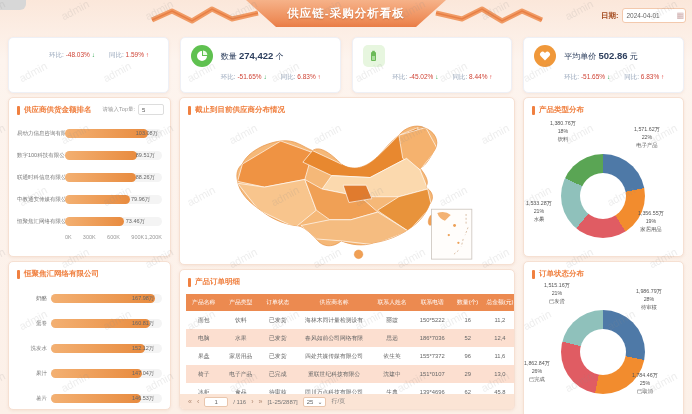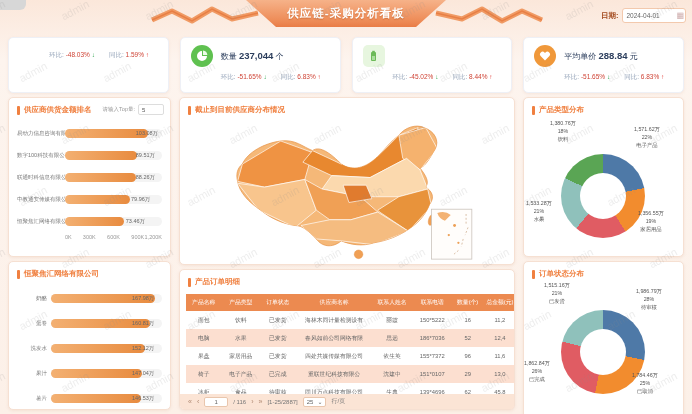--- a/index.html
+++ b/index.html
@@ -129,21 +129,21 @@
       </div>
     </div>
     <div class="kpi">
       <div class="row1">
         <span class="ic" style="background:#5fc150">
           <svg width="12" height="12" viewBox="0 0 12 12">
               <path d="M6 1a5 5 0 1 0 5 5H6z" fill="#fff"></path>
               <path d="M7 0.6a5 5 0 0 1 4.4 4.4H7z" fill="#eafbe6"></path>
             </svg>
         </span>
-        <span class="main"><span>数量</span> <b>237,044</b> <span>个</span></span>
+        <span class="main"><span>数量</span> <b>274,422</b> <span>个</span></span>
       </div>
       <div class="row2">
         <span><span class="tl">环比:</span> <span class="tv">-51.65%</span> <span class="arr-dn">↓</span></span>
         <span><span class="tl">同比:</span> <span class="tv">6.83%</span> <span class="arr-up">↑</span></span>
       </div>
     </div>
     <div class="kpi">
       <div class="row1">
         <span class="ic" style="background:#e7f6df;border-radius:5px">
           <svg width="11" height="12" viewBox="0 0 11 12">
@@ -158,21 +158,21 @@
         <span><span class="tl">同比:</span> <span class="tv">8.44%</span> <span class="arr-up">↑</span></span>
       </div>
     </div>
     <div class="kpi">
       <div class="row1">
         <span class="ic" style="background:#f0983a">
           <svg width="12" height="12" viewBox="0 0 12 12">
               <path d="M6 10.5 1.8 6.2a2.7 2.7 0 0 1 0-3.8 2.6 2.6 0 0 1 3.7 0L6 2.9l.5-.5a2.6 2.6 0 0 1 3.7 0 2.7 2.7 0 0 1 0 3.8z" fill="#fff"></path>
             </svg>
         </span>
-        <span class="main"><span>平均单价</span> <b>288.84</b> <span>元</span></span>
+        <span class="main"><span>平均单价</span> <b>502.86</b> <span>元</span></span>
       </div>
       <div class="row2">
         <span><span class="tl">环比:</span> <span class="tv">-51.65%</span> <span class="arr-dn">↓</span></span>
         <span><span class="tl">同比:</span> <span class="tv">6.83%</span> <span class="arr-up">↑</span></span>
       </div>
     </div>
   </div>
 
   <div class="panel" style="left:8px;top:97px;width:163px;height:160px">
     <div class="ptitle">

